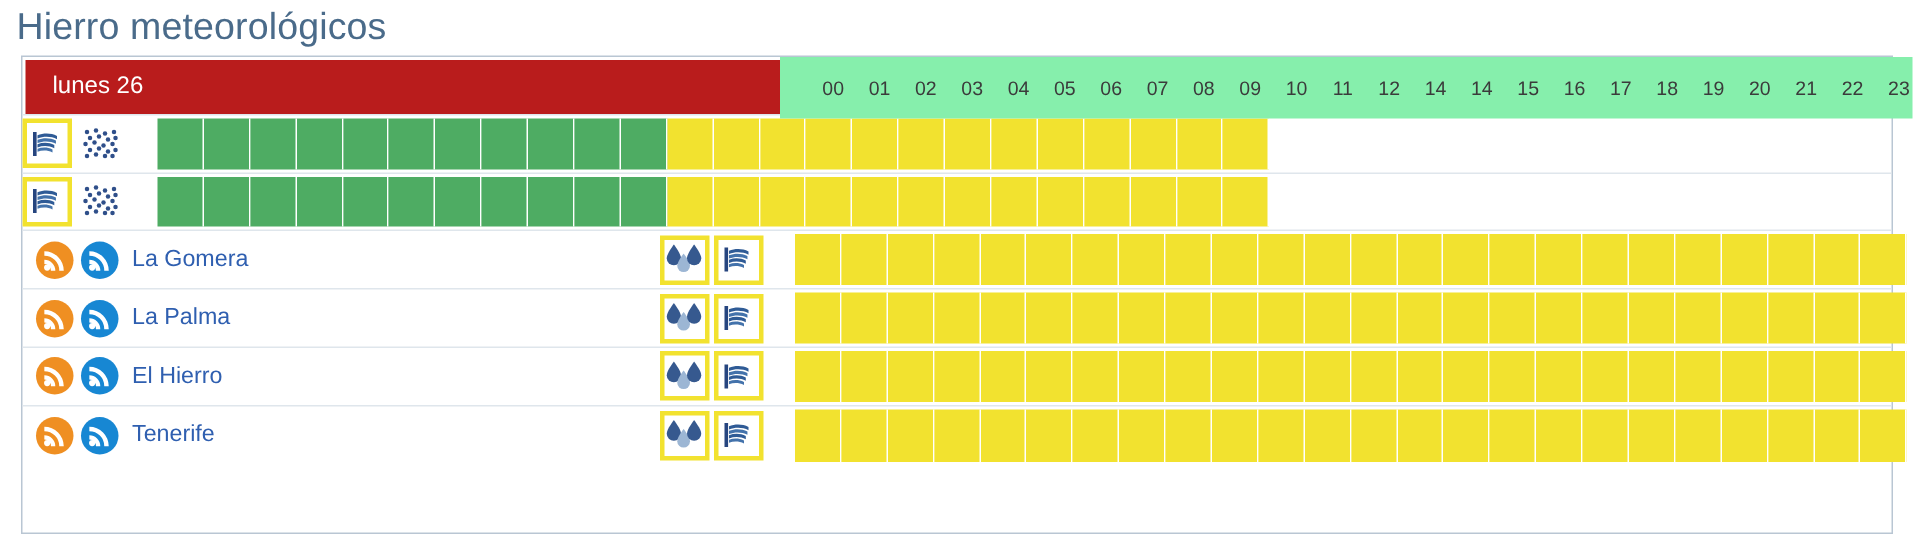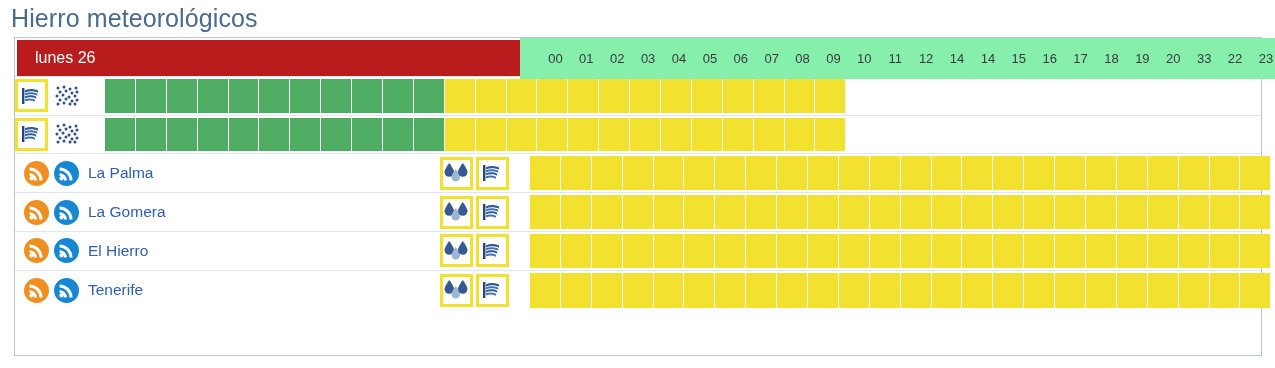--- a/index.html
+++ b/index.html
@@ -353,21 +353,21 @@
                 <path d="M0.6 1.6A13.8 13.8 0 0 1 14.4 15.4h-3.2A10.6 10.6 0 0 0 0.6 4.8z" fill="#fff"></path>
               </svg>
             </span>
             <span class="rss blue">
               <svg width="15" height="15" viewBox="0 0 16 16">
                 <circle cx="2.6" cy="13.2" r="2.2" fill="#fff"></circle>
                 <path d="M0.6 7.6a7.8 7.8 0 0 1 7.8 7.8h-3.1A4.7 4.7 0 0 0 0.6 10.7z" fill="#fff"></path>
                 <path d="M0.6 1.6A13.8 13.8 0 0 1 14.4 15.4h-3.2A10.6 10.6 0 0 0 0.6 4.8z" fill="#fff"></path>
               </svg>
             </span>
-            <span class="island-name">La Palma</span>
+            <span class="island-name">La Gomera</span>
           </div>
           <div class="icons-cell">
             <div class="ph-icon lvl-yellow">
               <svg width="26" height="22" viewBox="0 0 26 22">
                 <path transform="translate(0.5,1) scale(0.95)" d="M5 0 C5 0 10 6.4 10 9.6 A5 5 0 0 1 0 9.6 C0 6.4 5 0 5 0z" fill="#36598f"></path>
                 <path transform="translate(7.5,7) scale(0.85)" d="M5 0 C5 0 10 6.4 10 9.6 A5 5 0 0 1 0 9.6 C0 6.4 5 0 5 0z" fill="#9cb6d4"></path>
                 <path transform="translate(14,1) scale(0.95)" d="M5 0 C5 0 10 6.4 10 9.6 A5 5 0 0 1 0 9.6 C0 6.4 5 0 5 0z" fill="#36598f"></path>
               </svg>
             </div>
             <div class="ph-icon lvl-yellow">
@@ -417,21 +417,21 @@
                 <path d="M0.6 1.6A13.8 13.8 0 0 1 14.4 15.4h-3.2A10.6 10.6 0 0 0 0.6 4.8z" fill="#fff"></path>
               </svg>
             </span>
             <span class="rss blue">
               <svg width="15" height="15" viewBox="0 0 16 16">
                 <circle cx="2.6" cy="13.2" r="2.2" fill="#fff"></circle>
                 <path d="M0.6 7.6a7.8 7.8 0 0 1 7.8 7.8h-3.1A4.7 4.7 0 0 0 0.6 10.7z" fill="#fff"></path>
                 <path d="M0.6 1.6A13.8 13.8 0 0 1 14.4 15.4h-3.2A10.6 10.6 0 0 0 0.6 4.8z" fill="#fff"></path>
               </svg>
             </span>
-            <span class="island-name">La Gomera</span>
+            <span class="island-name">La Palma</span>
           </div>
           <div class="icons-cell">
             <div class="ph-icon lvl-yellow">
               <svg width="26" height="22" viewBox="0 0 26 22">
                 <path transform="translate(0.5,1) scale(0.95)" d="M5 0 C5 0 10 6.4 10 9.6 A5 5 0 0 1 0 9.6 C0 6.4 5 0 5 0z" fill="#36598f"></path>
                 <path transform="translate(7.5,7) scale(0.85)" d="M5 0 C5 0 10 6.4 10 9.6 A5 5 0 0 1 0 9.6 C0 6.4 5 0 5 0z" fill="#9cb6d4"></path>
                 <path transform="translate(14,1) scale(0.95)" d="M5 0 C5 0 10 6.4 10 9.6 A5 5 0 0 1 0 9.6 C0 6.4 5 0 5 0z" fill="#36598f"></path>
               </svg>
             </div>
             <div class="ph-icon lvl-yellow">
@@ -621,20 +621,20 @@
           <span class="hour-label">11</span>
           <span class="hour-label">12</span>
           <span class="hour-label">14</span>
           <span class="hour-label">14</span>
           <span class="hour-label">15</span>
           <span class="hour-label">16</span>
           <span class="hour-label">17</span>
           <span class="hour-label">18</span>
           <span class="hour-label">19</span>
           <span class="hour-label">20</span>
-          <span class="hour-label">33</span>
+          <span class="hour-label">21</span>
           <span class="hour-label">22</span>
           <span class="hour-label">23</span>
         </div>
     </div>
   </div>
 
 </div>
 
 </body></html>

